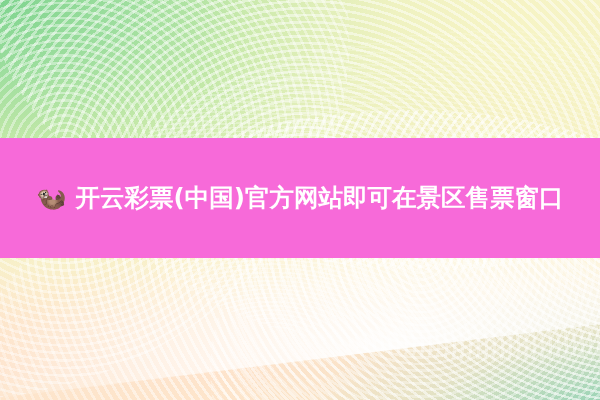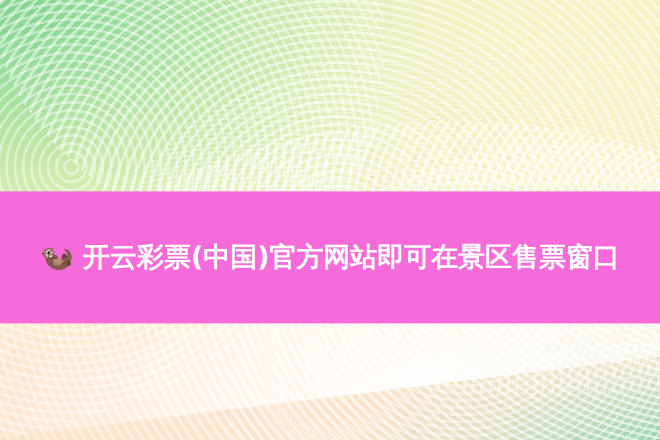--- a/index.html
+++ b/index.html
@@ -177,21 +177,20 @@
     top: 138px;
     height: 120px;
     background: #f76ad9;
     display: flex;
     flex-direction: column;
     align-items: center;
     justify-content: center;
     text-align: center;
     box-sizing: border-box;
     padding: 16px 2px;
-    margin-top: 36px;
   }
 
   .caption-line {
     color: #ffffff;
     font-weight: 700;
     font-size: 25px;
     line-height: 36px;
     letter-spacing: 0px;
     white-space: nowrap;
   }

